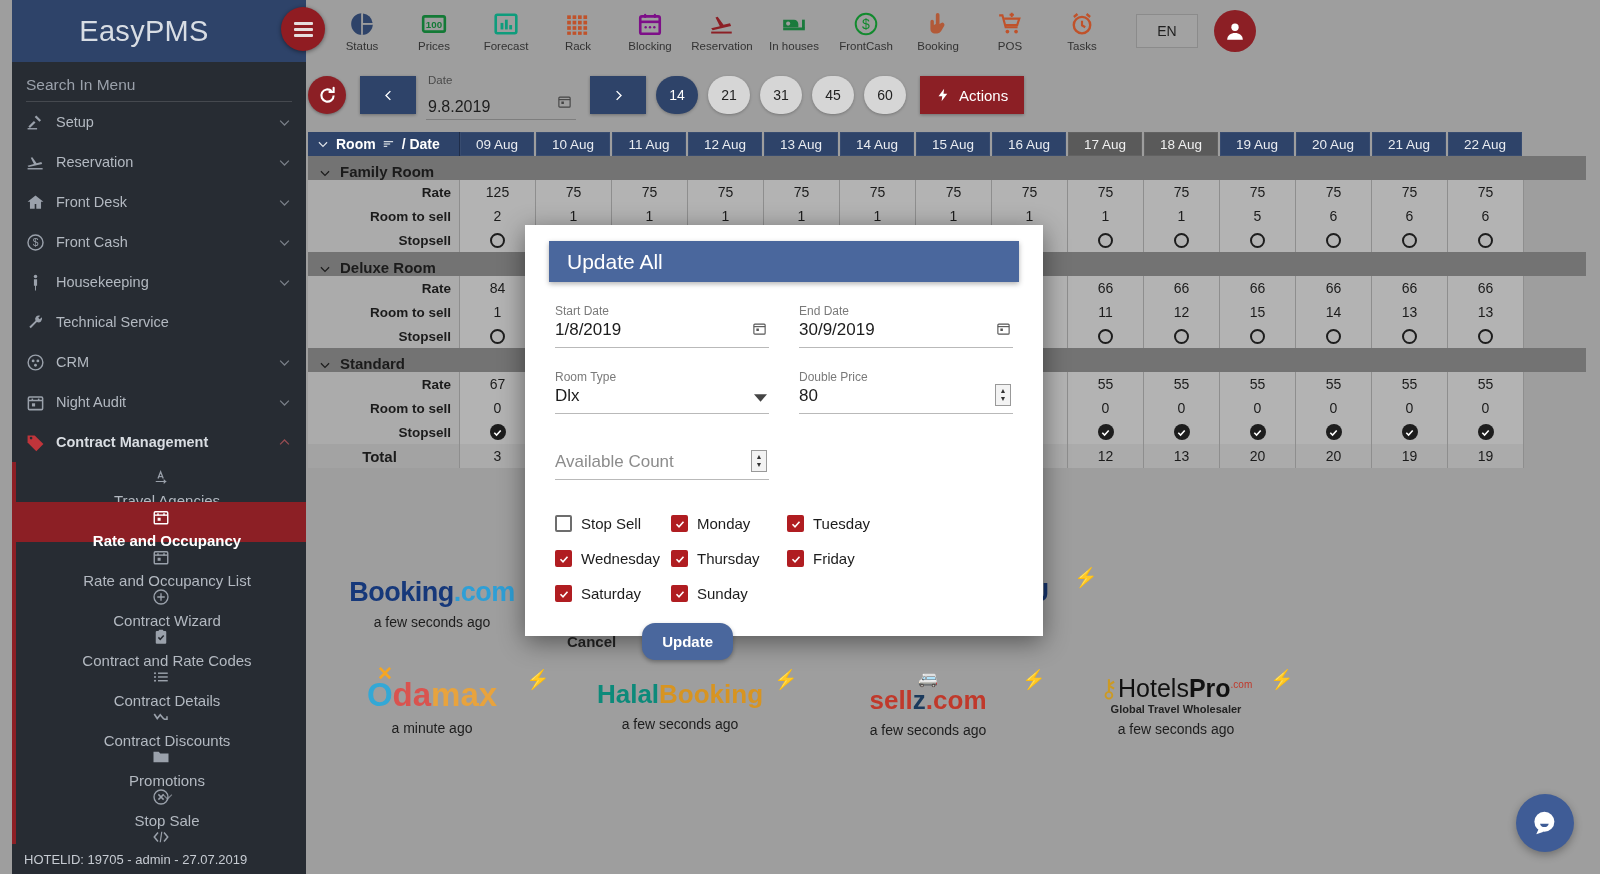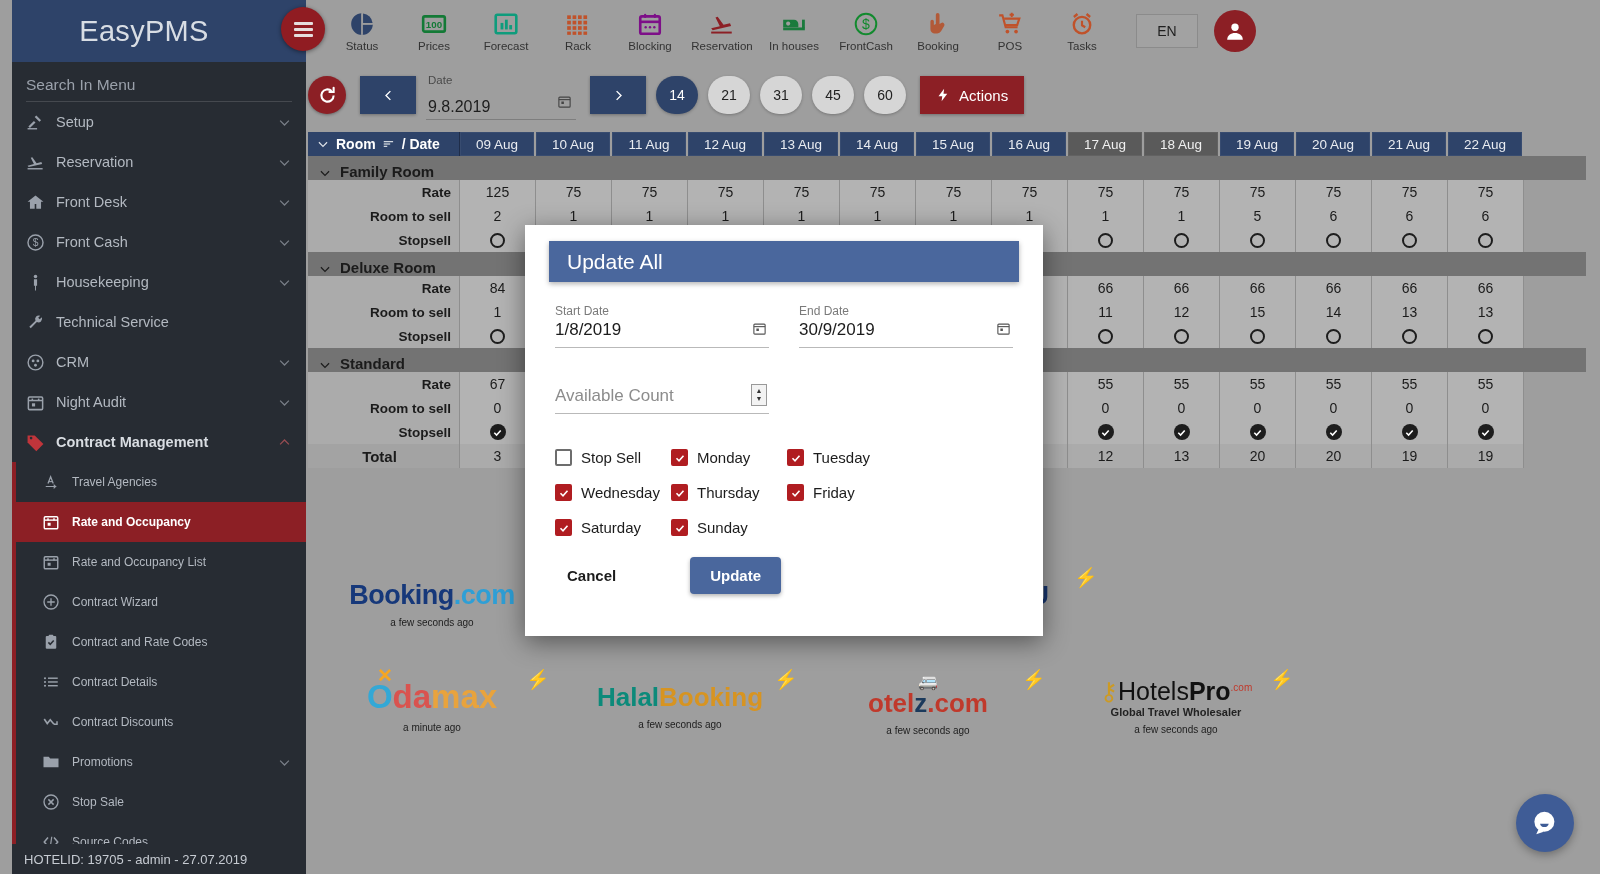--- a/index.html
+++ b/index.html
@@ -44,21 +44,21 @@
   .mitem {
     display: flex; align-items: center; height: 40px;
     padding: 0 14px 0 14px; color: #b3b9c1; font-size: 14.5px;
     cursor: pointer; position: relative;
   }
   .mitem .ico { width: 30px; flex: 0 0 30px; display:flex; align-items:center; justify-content:flex-start; }
   .mitem .lbl { flex: 1 1 auto; white-space: nowrap; }
   .mitem .chev { flex: 0 0 14px; opacity:.8; }
   .mitem.group-open { color: #d9dde2; font-weight: bold; }
   .mitem.group-open .lbl { font-weight: bold; }
-  .submenu .mitem { padding-left: 26px; font-size: 12px; }
+  .submenu .mitem { padding-left: 26px; font-size: 15px; flex-direction: column; }
   .submenu { border-left: 4px solid #8c1f25; }
   .mitem.active {
     background: #8c1f25; color: #fff; font-weight: bold;
     margin-left: -4px; padding-left: 30px;
   }
   .chev svg { display:block; }
   #hotelid {
     position: absolute; left: 0; bottom: 0; width: 294px; height: 30px;
     background: #272c33; color: #c6cbd2; font-size: 13px;
     display: flex; align-items: center; padding-left: 12px;
@@ -162,21 +162,21 @@
     display:flex; align-items:center; justify-content:center;
   }
 
   
   #channels {
     position:absolute; left: 308px; top: 556px; width: 1292px; height: 200px;
     display:flex; flex-wrap: wrap;
   }
   .chcell { width: 248px; height: 95px; position:relative;
             display:flex; flex-direction:column; align-items:center; justify-content:center; }
-  .chcell .ago { font-size: 10px; color:#1d1d1d; margin-top: 6px; }
+  .chcell .ago { font-size: 14px; color:#1d1d1d; margin-top: 6px; }
   .bolt { position:absolute; right: 6px; top: 10px; color:#111; font-size: 19px; }
 
   
   #dialog {
     position:absolute; left: 525px; top: 225px; width: 518px; height: 411px;
     background: #fff; box-shadow: 0 6px 24px rgba(0,0,0,.45); z-index: 50;
   }
   #dlgtitle {
     margin: 16px 24px 0 24px; height: 41px; background: #4a679d;
     display:flex; align-items:center; padding-left: 18px;
@@ -200,23 +200,22 @@
   }
   .chk.on .box {
     background: #b01d21; border-color: #b01d21;
     display:flex; align-items:center; justify-content:center;
   }
   .chk .lbl2 { font-size: 15px; color:#1c1c1c; }
   #dlgactions { display:flex; align-items:center; gap: 14px; margin: 12px 0 0 0; }
   #cancelbtn { font-size: 15px; font-weight:bold; color:#1c1c1c; cursor:pointer; padding: 8px 12px; }
   #updatebtn {
     background: #4a679d; color:#fff; font-weight:bold; font-size: 15px;
-    padding: 10px 20px; border-radius: 4px; cursor:pointer;
+    padding: 10px 20px; border-radius: 13px; cursor:pointer;
     box-shadow: 0 2px 4px rgba(0,0,0,.3);
-    margin-left: 48px;
   }
 
   
   #chat {
     position:absolute; right: 26px; bottom: 22px; width: 58px; height: 58px;
     border-radius: 50%; background: #3f5c96; display:flex; align-items:center;
     justify-content:center; cursor:pointer; box-shadow: 0 3px 8px rgba(0,0,0,.3);
   }
 </style>
 </head>
@@ -1080,21 +1079,21 @@
       <div style="font-size:26px;font-weight:bold;">
         <span style="color:#0c8a7a;">Halal</span><span style="color:#d79421;">Booking</span>
       </div>
       <div class="ago">a few seconds ago</div>
     </div>
 
     <div class="chcell">
       <span class="bolt">⚡</span>
       <div style="text-align:center;position:relative;">
         <div style="font-size:16px;color:#2b2b2b;line-height:12px;">🚐</div>
-        <div style="font-size:26px;font-weight:bold;"><span style="color:#c0392b;">otel</span><span style="color:#1b3a5c;">z</span><span style="color:#c0392b;">.com</span></div>
+        <div style="font-size:26px;font-weight:bold;"><span style="color:#c0392b;">sell</span><span style="color:#1b3a5c;">z</span><span style="color:#c0392b;">.com</span></div>
       </div>
       <div class="ago">a few seconds ago</div>
     </div>
 
     <div class="chcell">
       <span class="bolt">⚡</span>
       <div style="text-align:center;">
         <div style="font-size:25px;color:#111;"><span style="color:#cc9a24;">⚷</span>Hotels<b>Pro</b><span style="font-size:10px;color:#c0392b;vertical-align:super;">.com</span></div>
         <div style="font-size:11px;color:#222;font-weight:bold;">Global Travel Wholesaler</div>
       </div>
@@ -1124,20 +1123,41 @@
           <div class="fadorn">
             <svg width="15" height="15" viewBox="0 0 24 24" fill="none" stroke="#555" stroke-width="1.8">
               <rect x="3" y="5" width="18" height="16" rx="1.5"></rect>
                 <path d="M3 9h18"></path>
                 <rect x="7" y="12" width="4" height="4" fill="#555" stroke="none"></rect>
             </svg>
           </div>
         </div>
       </div>
 
+      <div class="frow">
+        <div class="field">
+          <div class="flab">Room Type</div>
+          <div class="fval">Dlx</div>
+          <div class="fadorn">
+            <svg width="13" height="9" viewBox="0 0 12 8">
+                <path d="M0 1h12L6 8z" fill="#444"></path>
+              </svg>
+          </div>
+        </div>
+        <div class="field">
+          <div class="flab">Double Price</div>
+          <div class="fval">80</div>
+          <div class="fadorn">
+            <div style="border:1px solid #999;width:16px;height:22px;display:flex;flex-direction:column;align-items:center;justify-content:center;background:#f3f3f3;">
+              <span style="font-size:7px;line-height:8px;color:#333;">▲</span>
+              <span style="font-size:7px;line-height:8px;color:#333;">▼</span>
+            </div>
+          </div>
+        </div>
+      </div>
 
       <div class="frow">
         <div class="field">
           <div class="fval ph">Available Count</div>
           <div class="fadorn">
             <div style="border:1px solid #999;width:16px;height:22px;display:flex;flex-direction:column;align-items:center;justify-content:center;background:#f3f3f3;">
               <span style="font-size:7px;line-height:8px;color:#333;">▲</span>
               <span style="font-size:7px;line-height:8px;color:#333;">▼</span>
             </div>
           </div>

